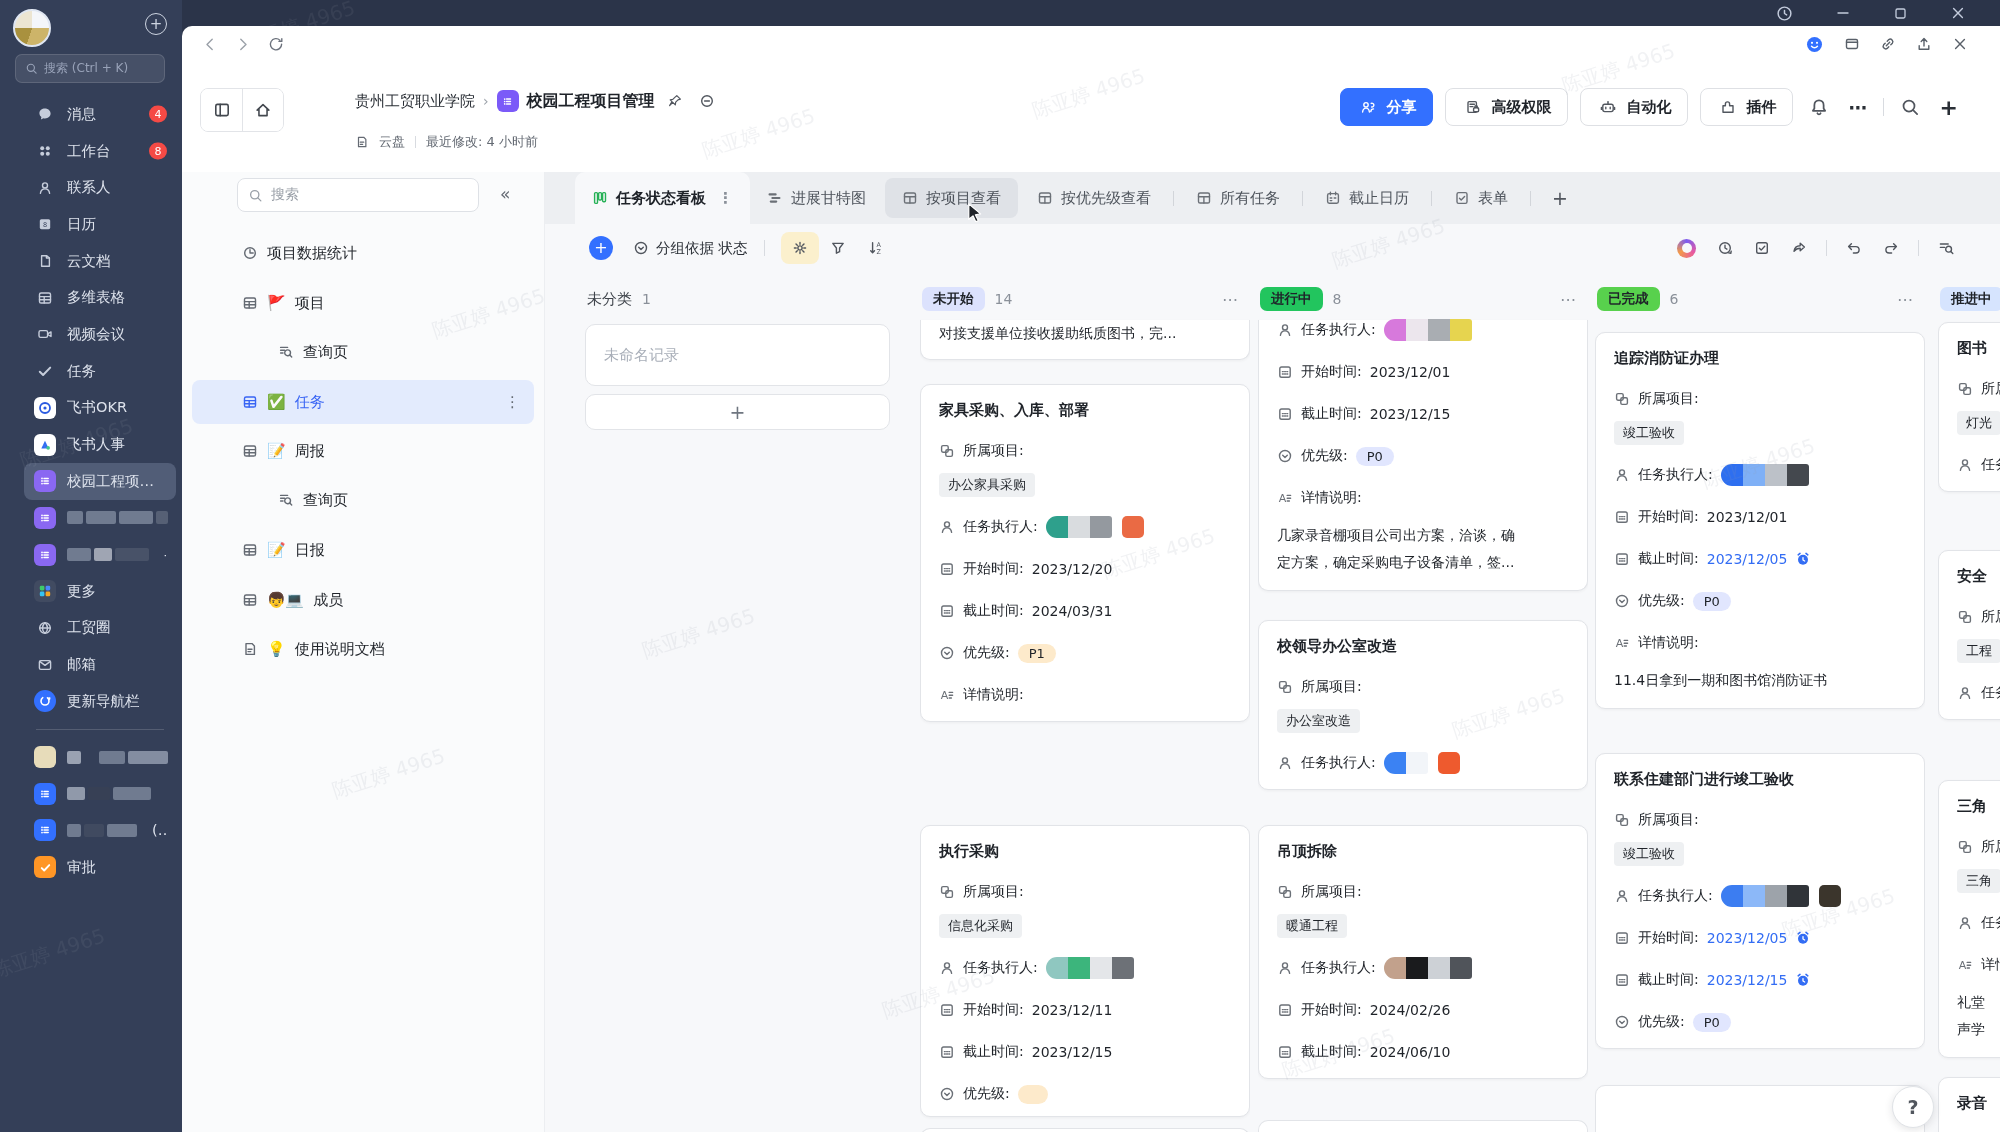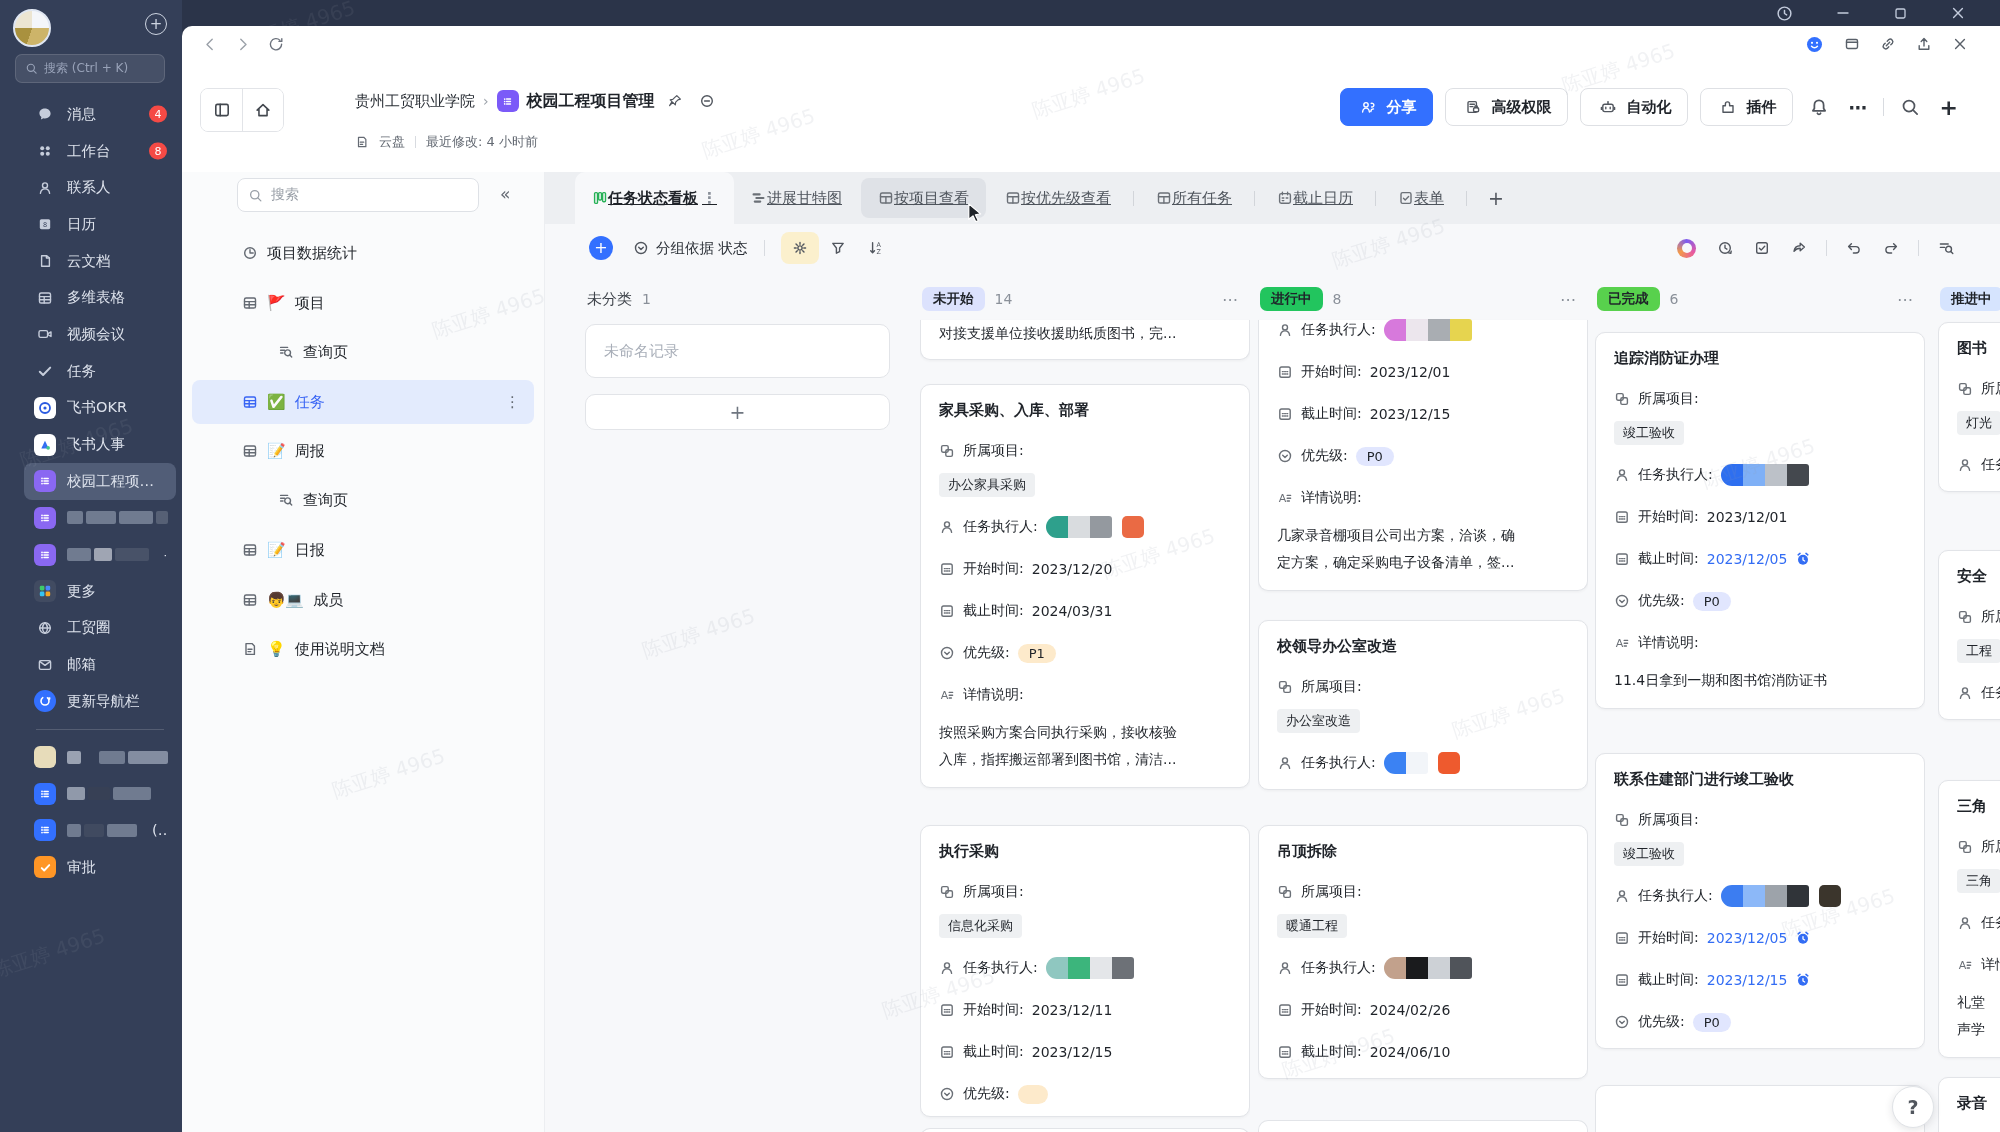--- a/index.html
+++ b/index.html
@@ -78,21 +78,21 @@
   .ditem .dic{color:#646a73;display:flex;flex:none;}
   .ditem.ind{padding-left:86px;}
   .ditem.sel{background:#e3ebfd;color:#3864f4;}
   .ditem.sel .dic{color:#3864f4;}
   .ditem .dots{position:absolute;right:14px;color:#646a73;font-size:15px;}
   .emoji{font-size:15px;}
 
   
   .main{flex:1;position:relative;background:#f7f8fa;overflow:hidden;}
   .tstrip{position:absolute;left:0;top:0;right:0;height:52px;background:#edeff2;display:flex;align-items:stretch;padding-left:30px;}
-  .tab{display:flex;align-items:center;padding:0 17px;font-size:15px;color:#4e545c;position:relative;white-space:nowrap;text-decoration:underline;}
+  .tab{display:flex;align-items:center;gap:8px;padding:0 17px;font-size:15px;color:#4e545c;position:relative;white-space:nowrap;}
   .tab .tic{display:flex;color:#6b7077;}
   .tab.active{background:#f7f8fa;border-radius:10px 10px 0 0;color:#1f2329;font-weight:bold;}
   .tab.active .tic{color:#26b156;}
   .tab.hovered{align-self:center;height:40px;background:#dfe2e7;border-radius:8px;margin:0 2px;}
   .tdots{color:#8a9099;margin-left:4px;font-size:15px;}
   .tdiv{width:1px;height:15px;background:#d2d5da;align-self:center;margin:0 5px;}
   .tplus{display:flex;align-items:center;padding:0 16px;color:#51565e;font-size:19px;}
   .cursor-abs{position:absolute;left:420px;top:30px;z-index:6;}
 
   .toolbar{position:absolute;left:0;top:52px;right:0;height:48px;display:flex;align-items:center;padding-left:44px;}
@@ -129,21 +129,21 @@
   .desc{margin-top:12px;font-size:14px;line-height:27px;color:#1f2329;}
   .pillv{padding:2px 11px;border-radius:10px;font-size:13px;color:#1f2329;}
   .pillv.p0{background:#e1e6fe;} .pillv.p1{background:#fdeacb;}
   .blue{color:#336df4;}
   .avs{display:inline-flex;align-items:center;}
   .avg{display:inline-flex;border-radius:11px 3px 3px 11px;overflow:hidden;}
   .av{width:22px;height:22px;display:inline-block;flex:none;}
   .av.solo{border-radius:5px;margin-left:10px;}
   .sliver{position:absolute;left:0;right:0;height:26px;background:#fff;border:1px solid #e2e4e8;
     border-bottom:none;border-radius:10px 10px 0 0;}
-  .composer{position:absolute;left:0;right:0;top:52px;height:54px;background:#fff;border:1px solid #e2e4e8;
+  .composer{position:absolute;left:0;right:0;top:52px;height:62px;background:#fff;border:1px solid #e2e4e8;
     border-radius:10px;display:flex;align-items:center;padding:0 18px;color:#a8aeb8;font-size:15px;}
   .addbox{position:absolute;left:0;right:0;top:122px;height:36px;background:#fff;border:1px solid #e2e4e8;
     border-radius:10px;display:flex;align-items:center;justify-content:center;color:#6f7680;font-size:19px;line-height:1;}
 
   .help{position:absolute;left:1892px;top:1086px;width:42px;height:42px;border-radius:50%;background:#fff;
     border:1px solid #e0e3e7;box-shadow:0 2px 8px rgba(31,35,41,.12);display:flex;align-items:center;
     justify-content:center;font-size:19px;font-weight:bold;color:#51565e;z-index:30;}
   .ic{display:inline-flex;}
 </style>
 </head>
@@ -969,21 +969,20 @@
                 </div>
               <div class="fr">
                   <span class="fi ic">
                     <svg viewBox="0 0 16 16" width="16" height="16" fill="none" stroke="currentColor" stroke-width="1.4" stroke-linecap="round" stroke-linejoin="round">
                       <text x="1.8" y="12" font-size="11" fill="currentColor" stroke="none" font-family="DejaVu Sans">A</text>
                       <path d="M10.2 5.4h3.4M10.2 8.2h3.4M10.2 11h2.2"></path>
                     </svg>
                   </span>
                   <span>详情说明:</span>
                 </div>
-              <div class="desc"><span>按照采购方案合同执行采购，接收核验</span><br><span>入库，指挥搬运部署到图书馆，清洁...</span></div>
             </div>
             <div class="card clipB" style="top:553px;height:292px">
               <div class="ct">执行采购</div>
               <div class="fr">
                   <span class="fi ic">
                     <svg viewBox="0 0 16 16" width="16" height="16" fill="none" stroke="currentColor" stroke-width="1.4" stroke-linecap="round" stroke-linejoin="round">
                       <rect x="2.6" y="2.6" width="6.6" height="6.6" rx="1.4"></rect>
                       <rect x="6.8" y="6.8" width="6.6" height="6.6" rx="1.4"></rect>
                     </svg>
                   </span>

